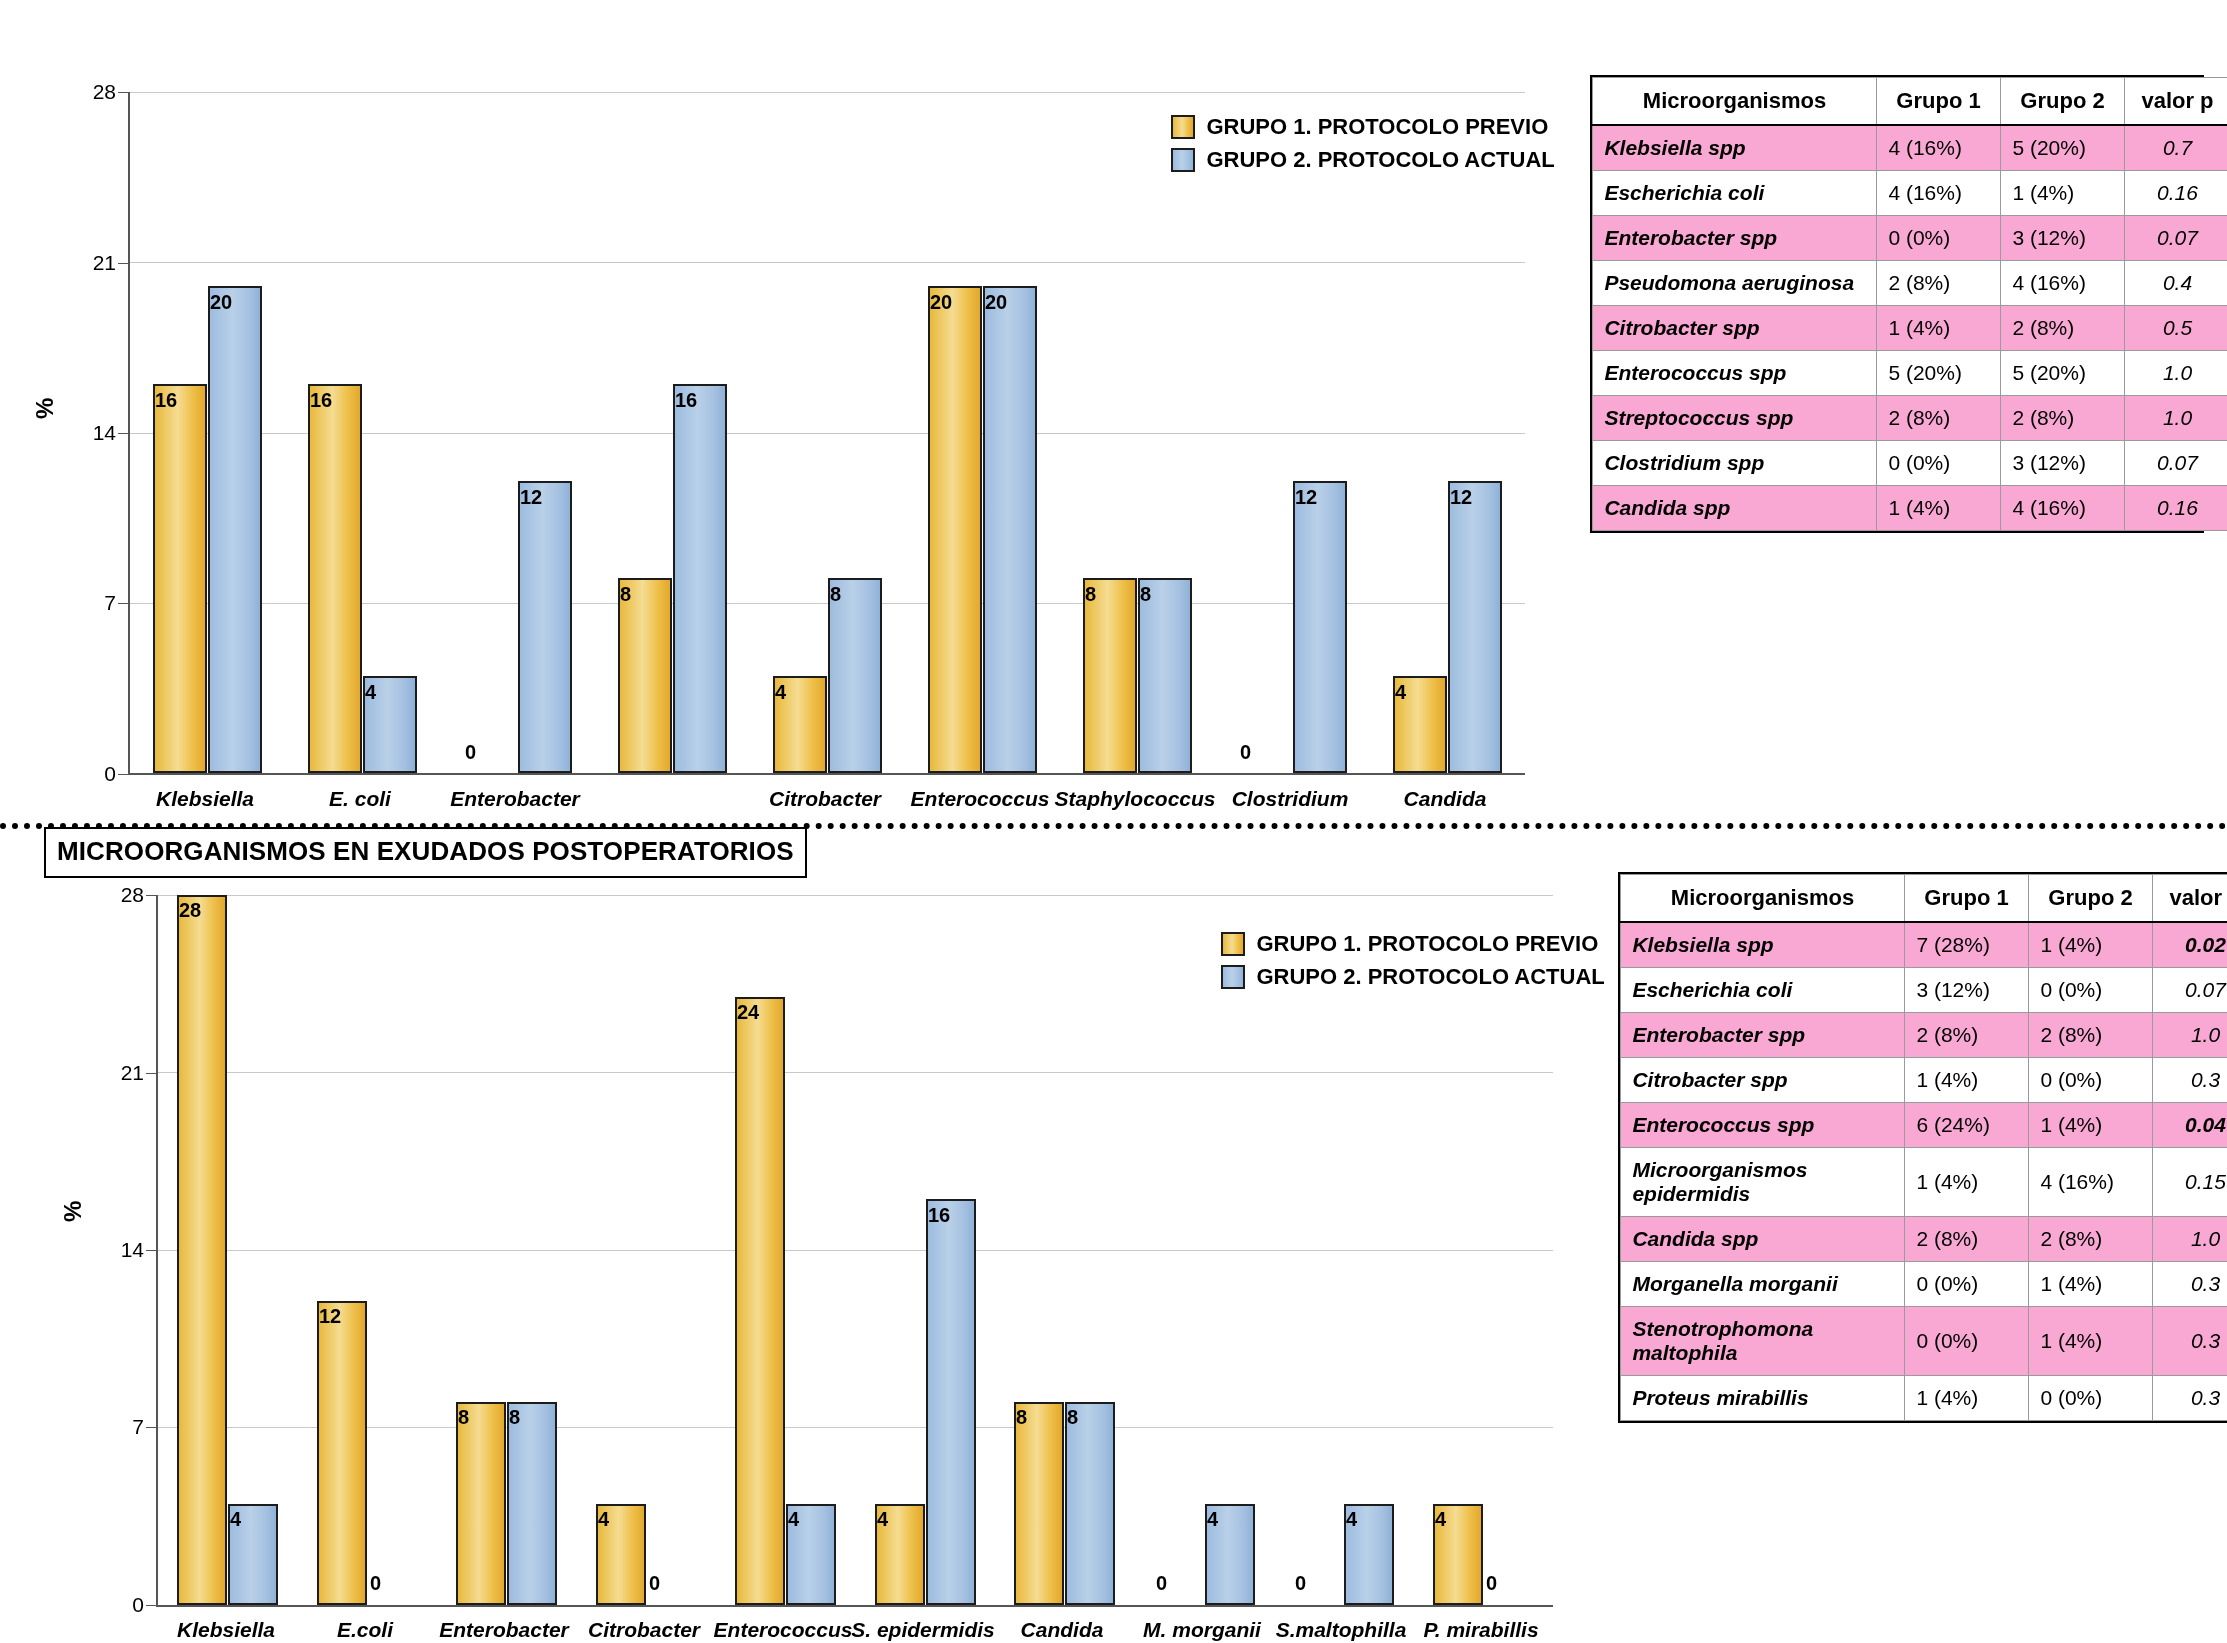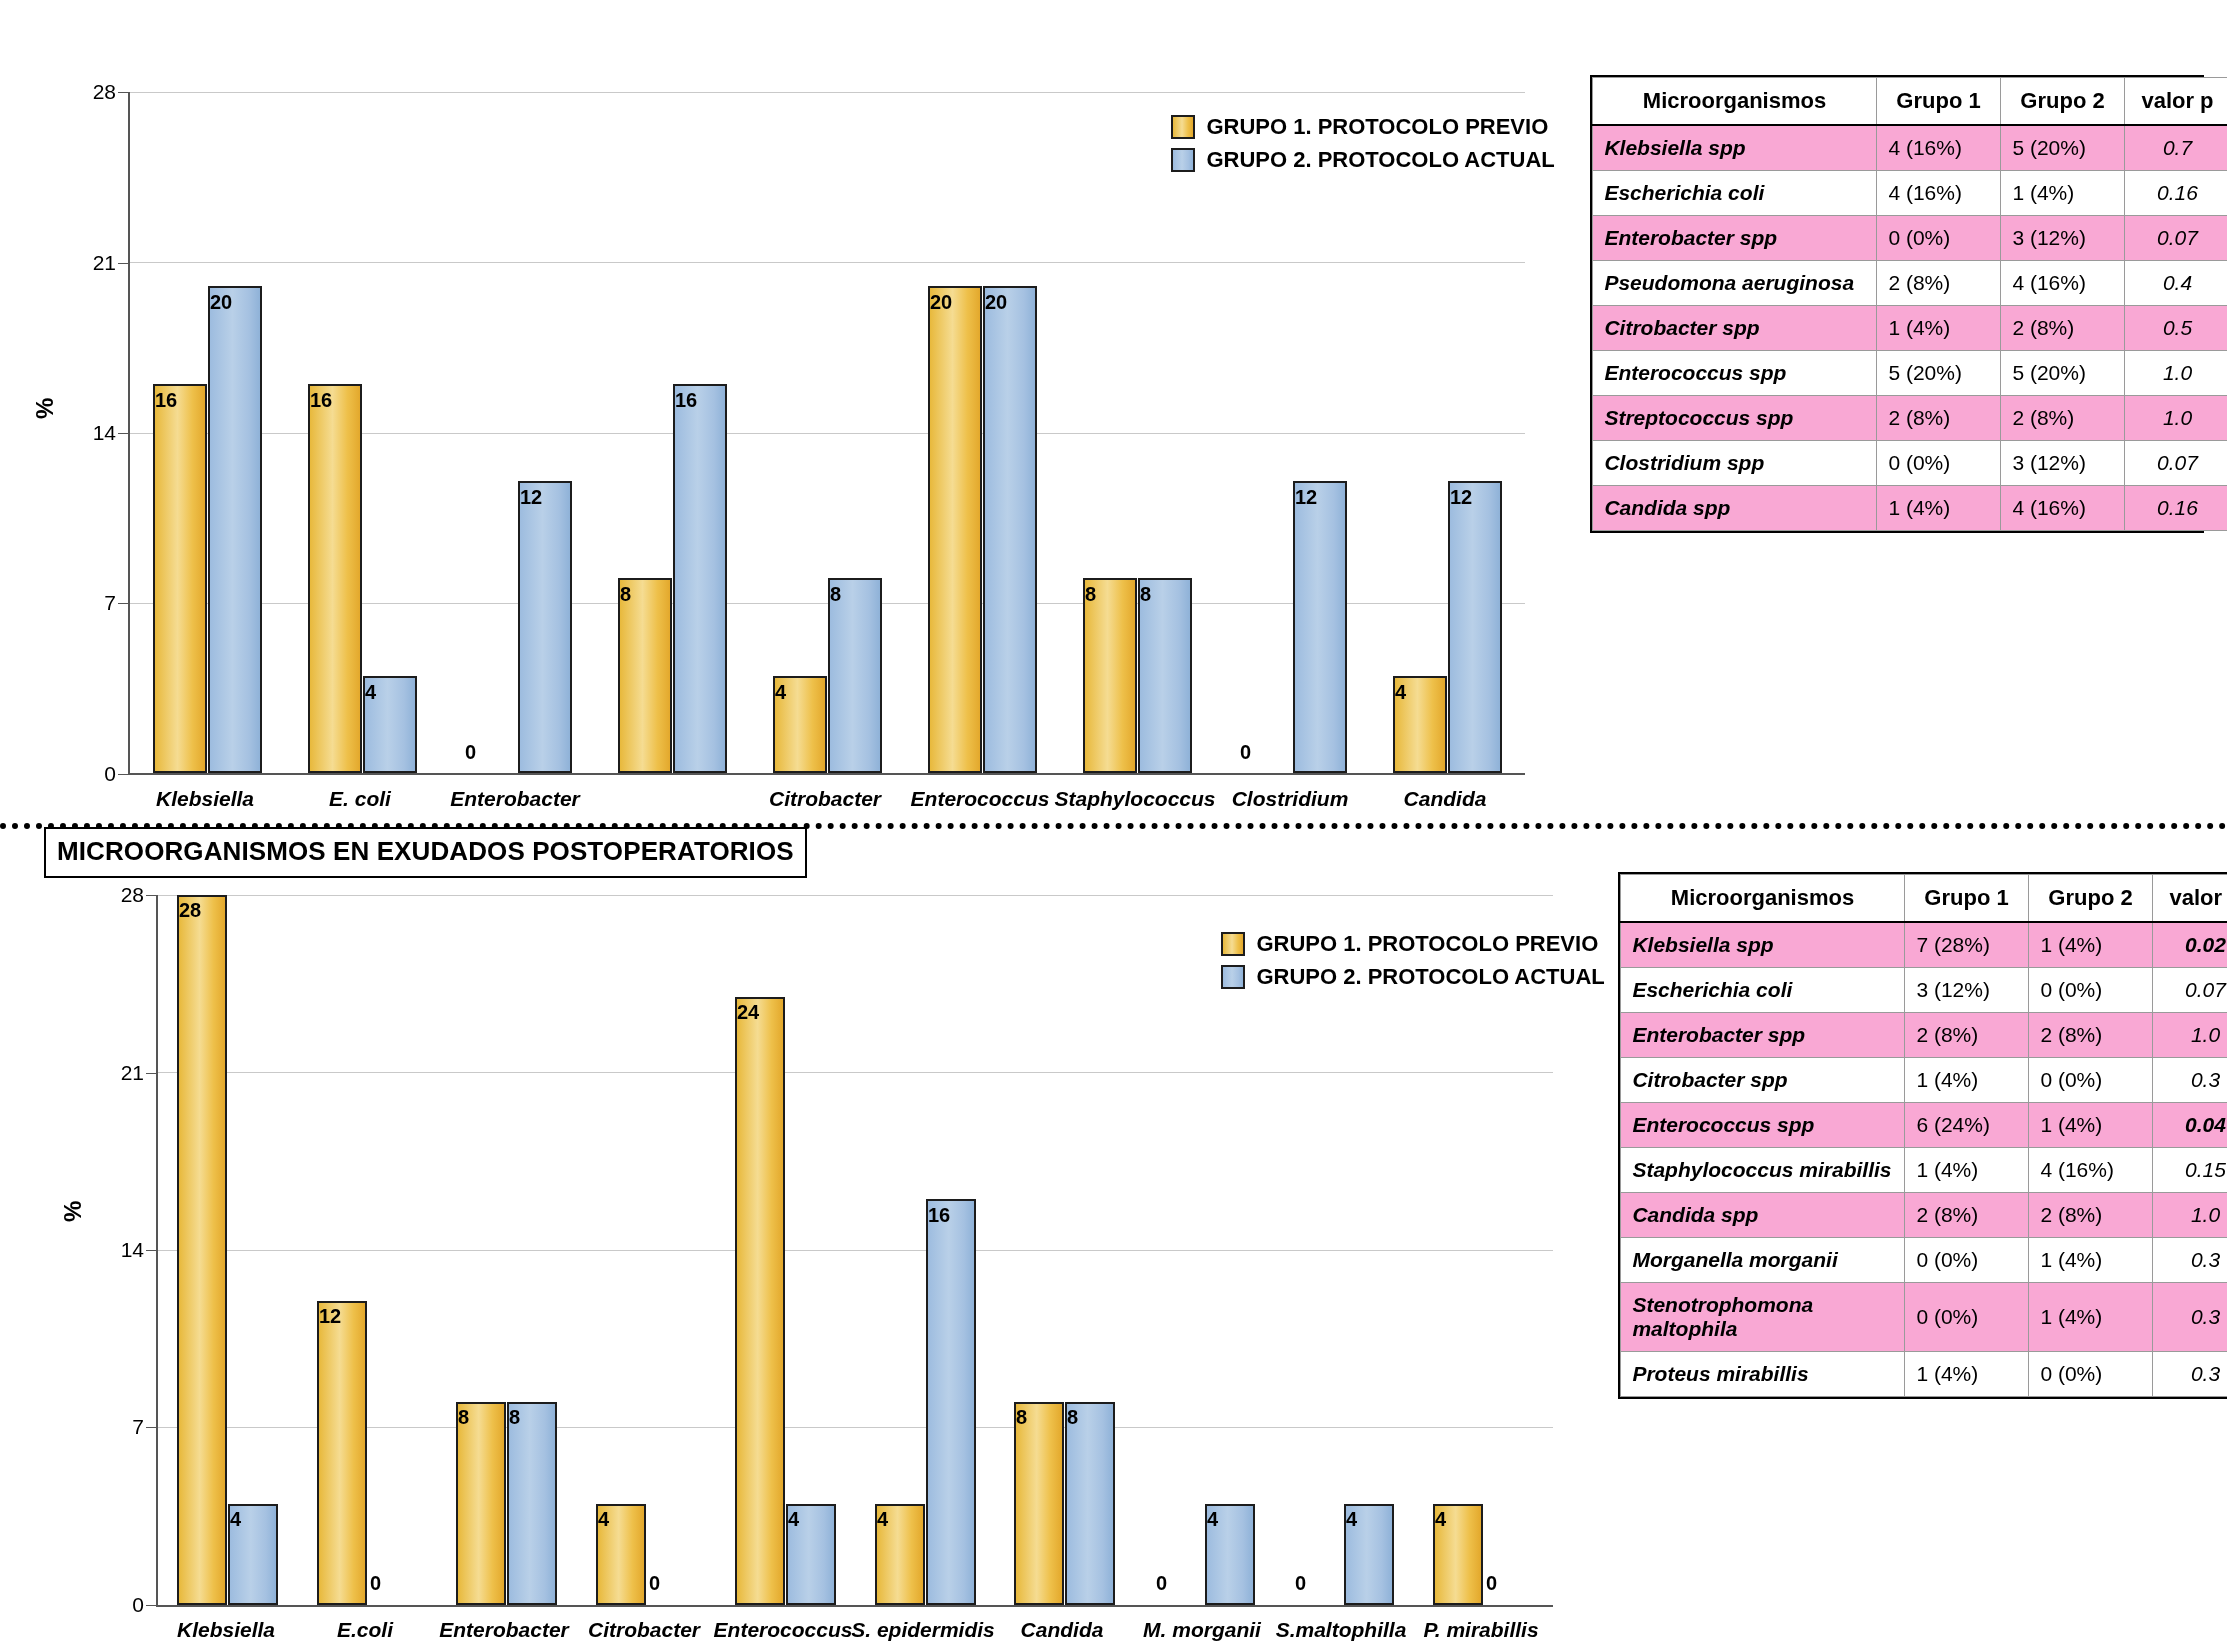--- a/index.html
+++ b/index.html
@@ -459,21 +459,21 @@
             <td class="val">0 (0%)</td>
             <td class="pval">0.3</td>
           </tr>
           <tr class="shaded">
             <td class="name">Enterococcus spp</td>
             <td class="val">6 (24%)</td>
             <td class="val">1 (4%)</td>
             <td class="pval bold">0.04</td>
           </tr>
           <tr class="plain">
-            <td class="name">Staphylococcus mirabillis</td>
+            <td class="name">Microorganismos epidermidis</td>
             <td class="val">1 (4%)</td>
             <td class="val">4 (16%)</td>
             <td class="pval">0.15</td>
           </tr>
           <tr class="shaded">
             <td class="name">Candida spp</td>
             <td class="val">2 (8%)</td>
             <td class="val">2 (8%)</td>
             <td class="pval">1.0</td>
           </tr>

